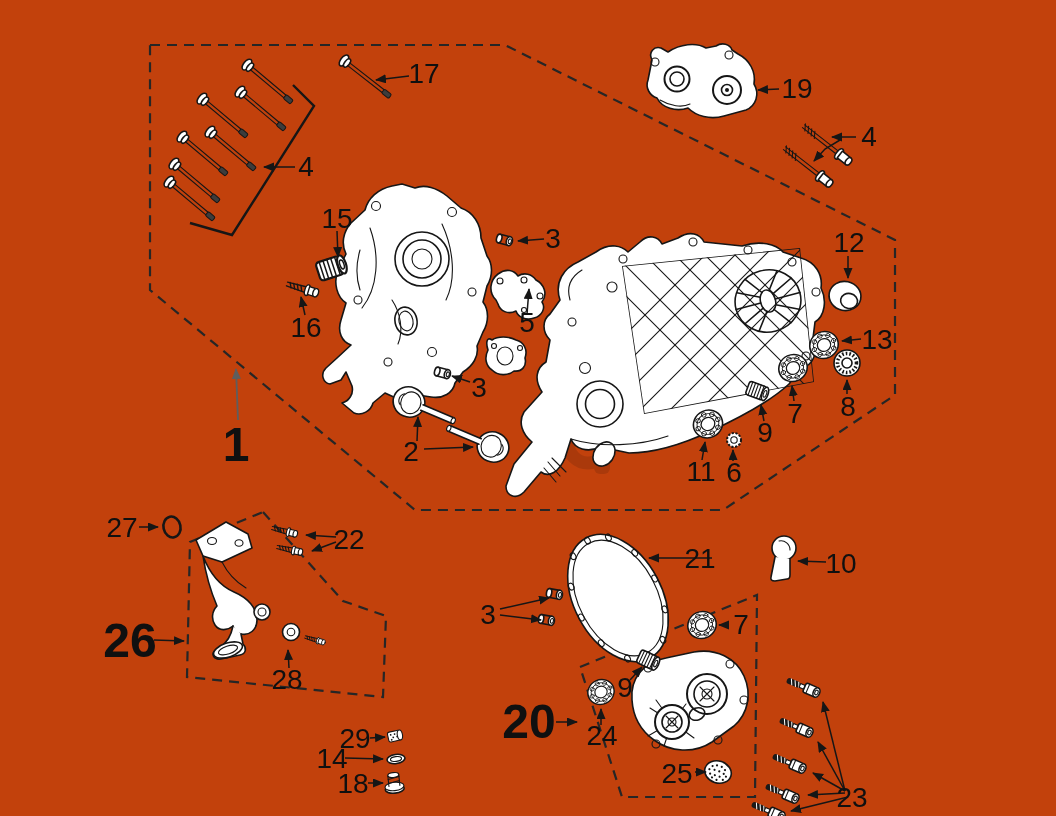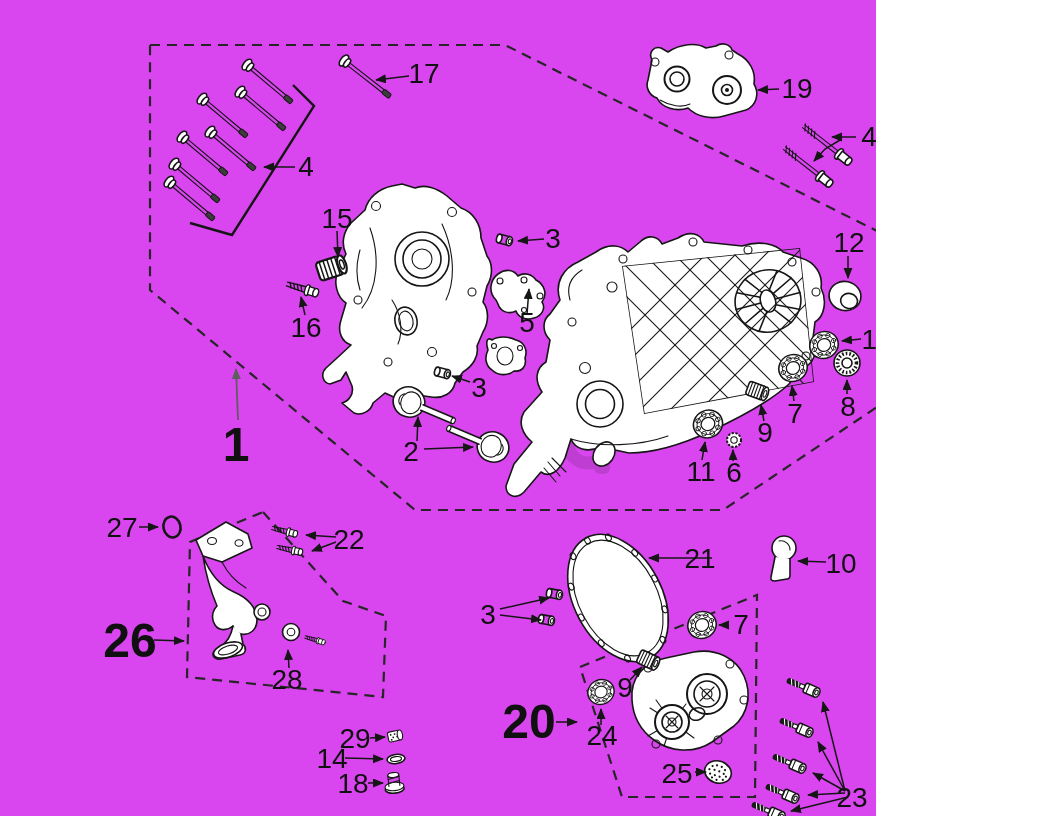--- a/index.html
+++ b/index.html
@@ -1,16 +1,16 @@
 <!DOCTYPE html>
 <html><head>
 <meta charset="utf-8">
 <style>
   html,body{margin:0;padding:0;background:#fff;}
-  .stage{position:relative;width:876px;height:816px;background:#d946ef;overflow:hidden;}
+  .stage{position:relative;width:1056px;height:816px;background:#c2410c;overflow:hidden;}
   svg{display:block;}
   .s{fill:none;stroke:#161616;stroke-width:1.6;stroke-linecap:round;stroke-linejoin:round;}
   .sf{fill:#ffffff;stroke:#161616;stroke-width:1.6;stroke-linecap:round;stroke-linejoin:round;}
   .sf2{fill:#ffffff;stroke:#161616;stroke-width:2;stroke-linecap:round;stroke-linejoin:round;}
   .thin{stroke-width:1.1;}
   .dash{fill:none;stroke:#262626;stroke-width:2.2;stroke-dasharray:10 7;stroke-linecap:butt;}
   .ld{fill:none;stroke:#161616;stroke-width:1.5;}
   .ldg{fill:none;stroke:#5e5e5e;stroke-width:1.8;}
   .lbl{font-family:"Liberation Sans",sans-serif;font-size:28px;fill:#101010;text-anchor:middle;dominant-baseline:central;}
   .lbl-big{font-size:48px;font-weight:bold;}

